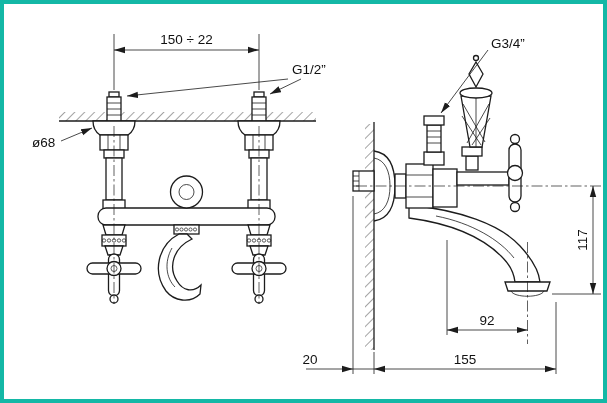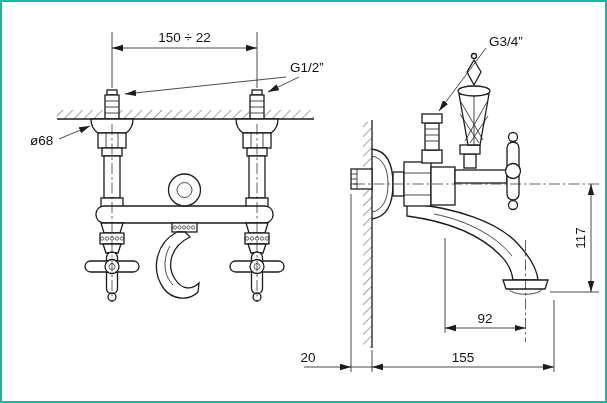--- a/index.html
+++ b/index.html
@@ -1,18 +1,18 @@
 <!DOCTYPE html>
 <html><head>
 <meta charset="utf-8">
 <style>
   html,body{margin:0;padding:0;background:#ffffff;}
   .sheet{
     position:relative;width:607px;height:403px;box-sizing:border-box;
-    background:#ffffff;border:2px solid #14b8a6;
+    background:#ffffff;border:4px solid #14b8a6;
     font-family:"Liberation Sans",sans-serif;overflow:hidden;
   }
   svg{display:block;}
   .ol{fill:#ffffff;stroke:#1c1c1c;stroke-width:1.3;}           
   .ln{fill:none;stroke:#1c1c1c;stroke-width:1.3;}              
   .tn{fill:none;stroke:#1c1c1c;stroke-width:0.8;}              
   .dim{fill:none;stroke:#1c1c1c;stroke-width:0.8;}             
   .cl{fill:none;stroke:#1c1c1c;stroke-width:0.7;stroke-dasharray:11 3 2.5 3;} 
   .dotl{fill:none;stroke:#1c1c1c;stroke-width:0.7;}
   text.dim-label{font:13.5px "Liberation Sans",sans-serif;fill:#111111;}

